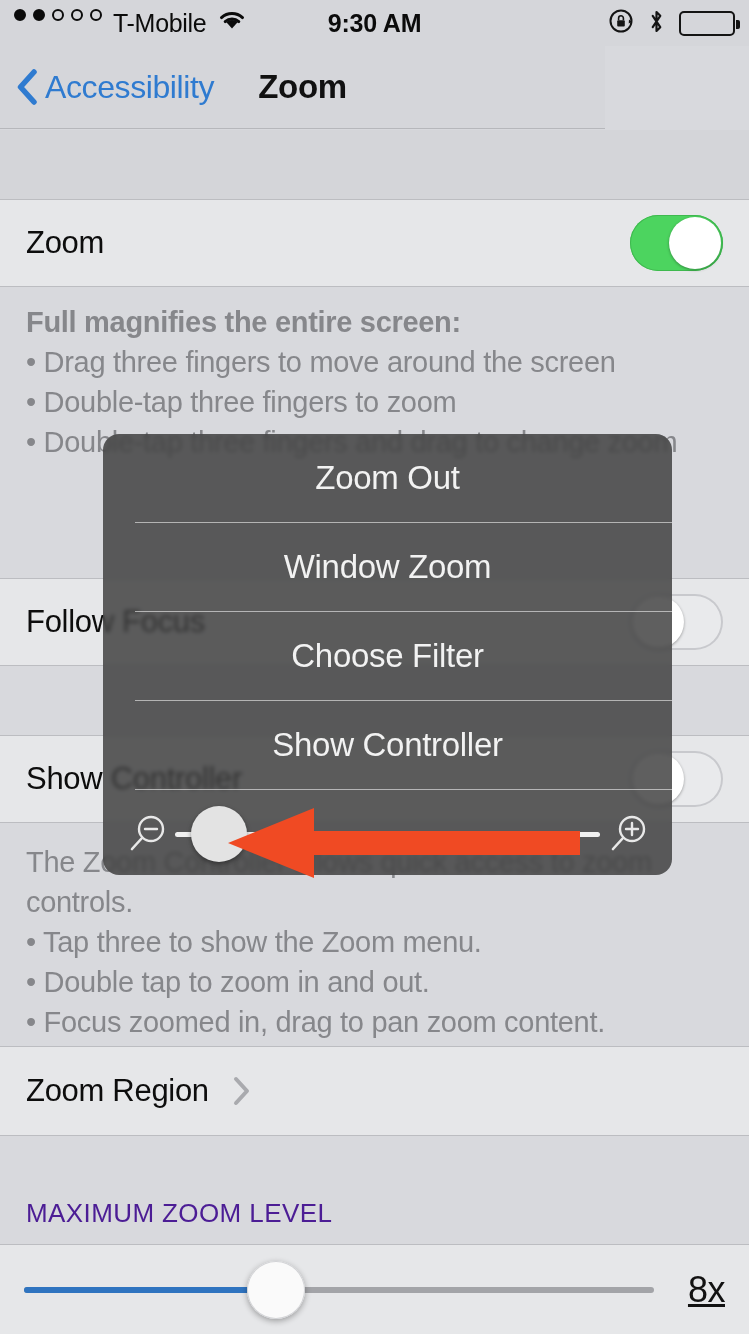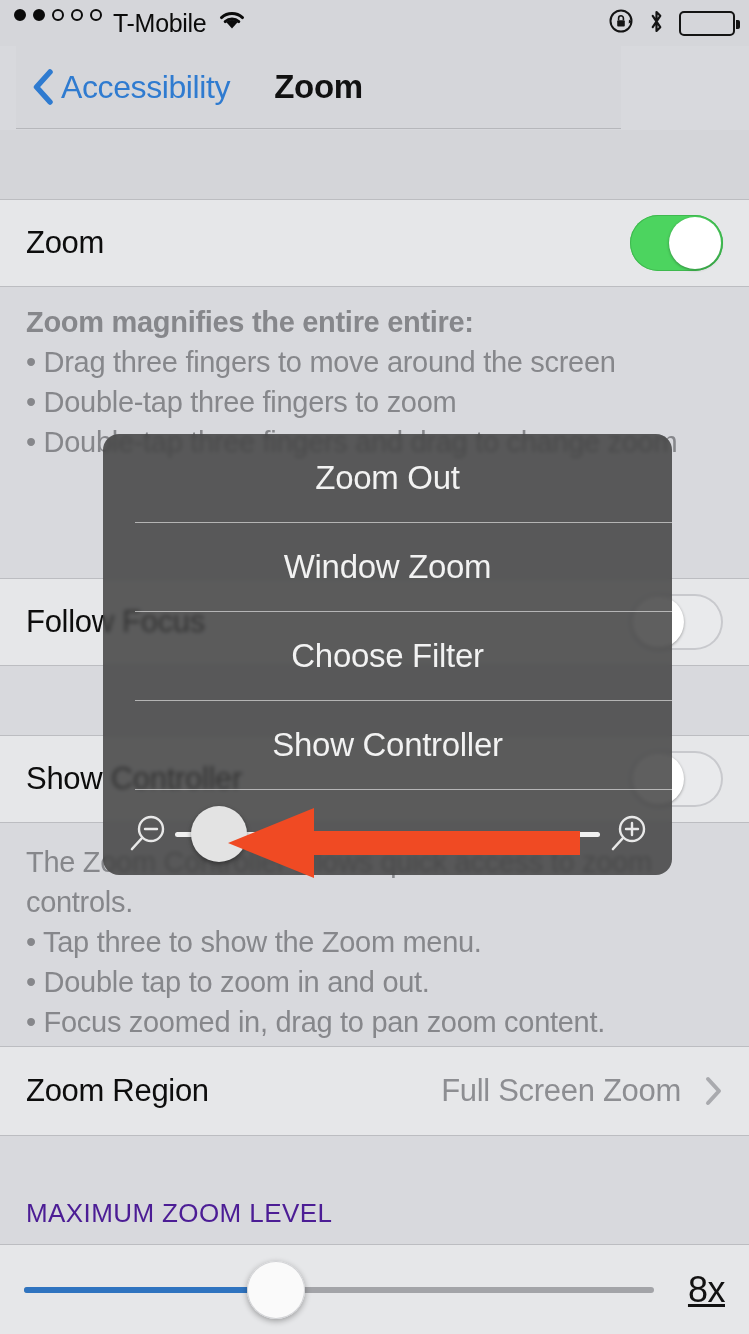--- a/index.html
+++ b/index.html
@@ -37,21 +37,21 @@
     position:relative; padding:2px;
   }
   .battery::after{
     content:""; position:absolute; right:-7px; top:7px;
     width:4px; height:9px; background:#141414; border-radius:0 2px 2px 0;
   }
   .battery-fill { height:100%; background:#141414; border-radius:2px; width:76%; }
 
   
   .navbar {
-    position:absolute; top:46px; left:16px; width:605px; height:83px;
+    position:absolute; top:46px; left:0; width:605px; height:83px;
     background:#d5d6da;
     display:flex; align-items:center;
     border-bottom:1px solid #b6b7bb;
   }
   .back-btn { display:flex; align-items:center; padding-left:16px; cursor:pointer; }
   .chev-back { width:22px; height:36px; margin-right:7px; }
   .back-label { font-size:32px; color:#2f7bd0; letter-spacing:-0.4px; }
   .nav-title {
     position:absolute; left:0; right:0; text-align:center;
     font-size:33px; font-weight:bold; color:#111; letter-spacing:-0.3px;
@@ -171,20 +171,21 @@
       </div>
       <span class="carrier">T-Mobile</span>
       <span class="wifi">
         <svg viewBox="0 0 28 22" width="28" height="22">
           <path d="M14 19.5 L8.4 13.2 a8.4 8.4 0 0 1 11.2 0 Z" fill="#0b0b0b"></path>
           <path d="M3.5 8.6 a15.5 15.5 0 0 1 21 0" stroke="#0b0b0b" stroke-width="3" fill="none" stroke-linecap="round"></path>
           <path d="M7.2 12.6 a10.2 10.2 0 0 1 13.6 0" stroke="#0b0b0b" stroke-width="3" fill="none" stroke-linecap="round"></path>
         </svg>
       </span>
     </div>
+    <div class="sb-center">9:30 AM</div>
     <div class="sb-right">
       <span>
         <svg viewBox="0 0 26 26" width="26" height="26">
           <circle cx="13" cy="13" r="10.5" stroke="#141414" stroke-width="2" fill="none"></circle>
           <rect x="9.2" y="12.2" width="7.6" height="6.2" rx="1" fill="#141414"></rect>
           <path d="M10.6 12.2 v-2 a2.4 2.4 0 0 1 4.8 0 v2" stroke="#141414" stroke-width="1.6" fill="none"></path>
           <path d="M21 11.5 l3 2.2 l-3.3 1.8 z" fill="#141414"></path>
         </svg>
       </span>
       <span>
@@ -213,21 +214,21 @@
   <div class="gap" style="position:absolute;top:130px;left:0;width:749px;height:69px;"></div>
 
   <div class="cell" style="position:absolute;top:199px;left:0;width:749px;height:88px;">
     <span class="cell-label">Zoom</span>
     <span class="toggle on">
       <span class="knob"></span>
     </span>
   </div>
 
   <div class="footer-text" style="position:absolute;top:292px;left:0;width:749px;">
-    <div class="strong">Zoom magnifies the entire entire:</div>
+    <div class="strong">Full magnifies the entire screen:</div>
     <div>•  Drag three fingers to move around the screen</div>
     <div>•  Double-tap three fingers to zoom</div>
     <div>•  Double-tap three fingers and drag to change zoom</div>
   </div>
 
   <div class="cell" style="position:absolute;top:578px;left:0;width:749px;height:88px;">
     <span class="cell-label">Follow Focus</span>
     <span class="toggle off">
       <span class="knob"></span>
     </span>
@@ -242,21 +243,20 @@
 
   <div class="footer-text" style="position:absolute;top:832px;left:0;width:749px;">
     <div>The Zoom Controller allows quick access to zoom controls.</div>
     <div>• Tap three to show the Zoom menu.</div>
     <div>• Double tap to zoom in and out.</div>
     <div>• Focus zoomed in, drag to pan zoom content.</div>
   </div>
 
   <div class="cell" style="position:absolute;top:1046px;left:0;width:749px;height:90px;gap:10px;">
     <span class="cell-label">Zoom Region</span>
-    <span class="cell-value">Full Screen Zoom</span>
     <span class="chev-right">
       <svg viewBox="0 0 18 30" width="18" height="30">
         <path d="M3 3 L14 15 L3 27" stroke="#a9aaae" stroke-width="4" fill="none" stroke-linecap="round" stroke-linejoin="round"></path>
       </svg>
     </span>
   </div>
 
   <div class="section-head" style="position:absolute;top:1164px;left:0;width:749px;">MAXIMUM ZOOM LEVEL</div>
 
   <div class="slider-cell" style="position:absolute;top:1244px;left:0;width:749px;height:90px;">

